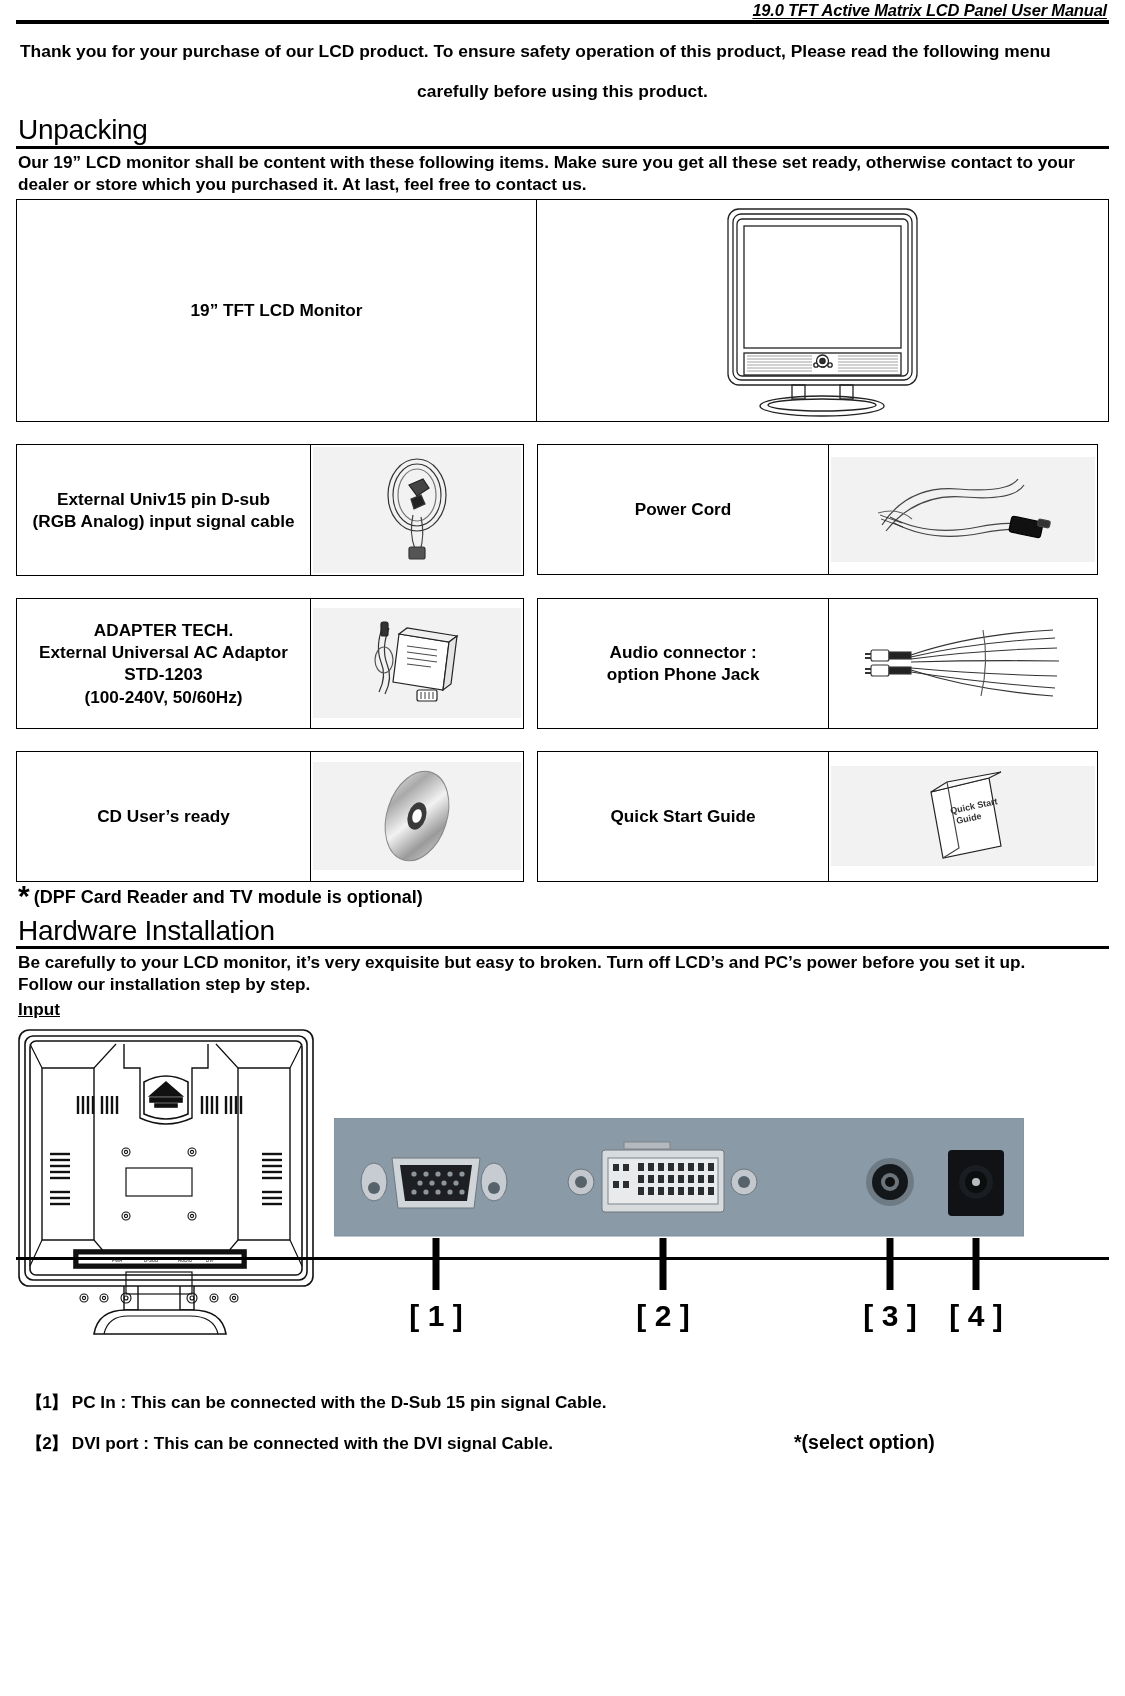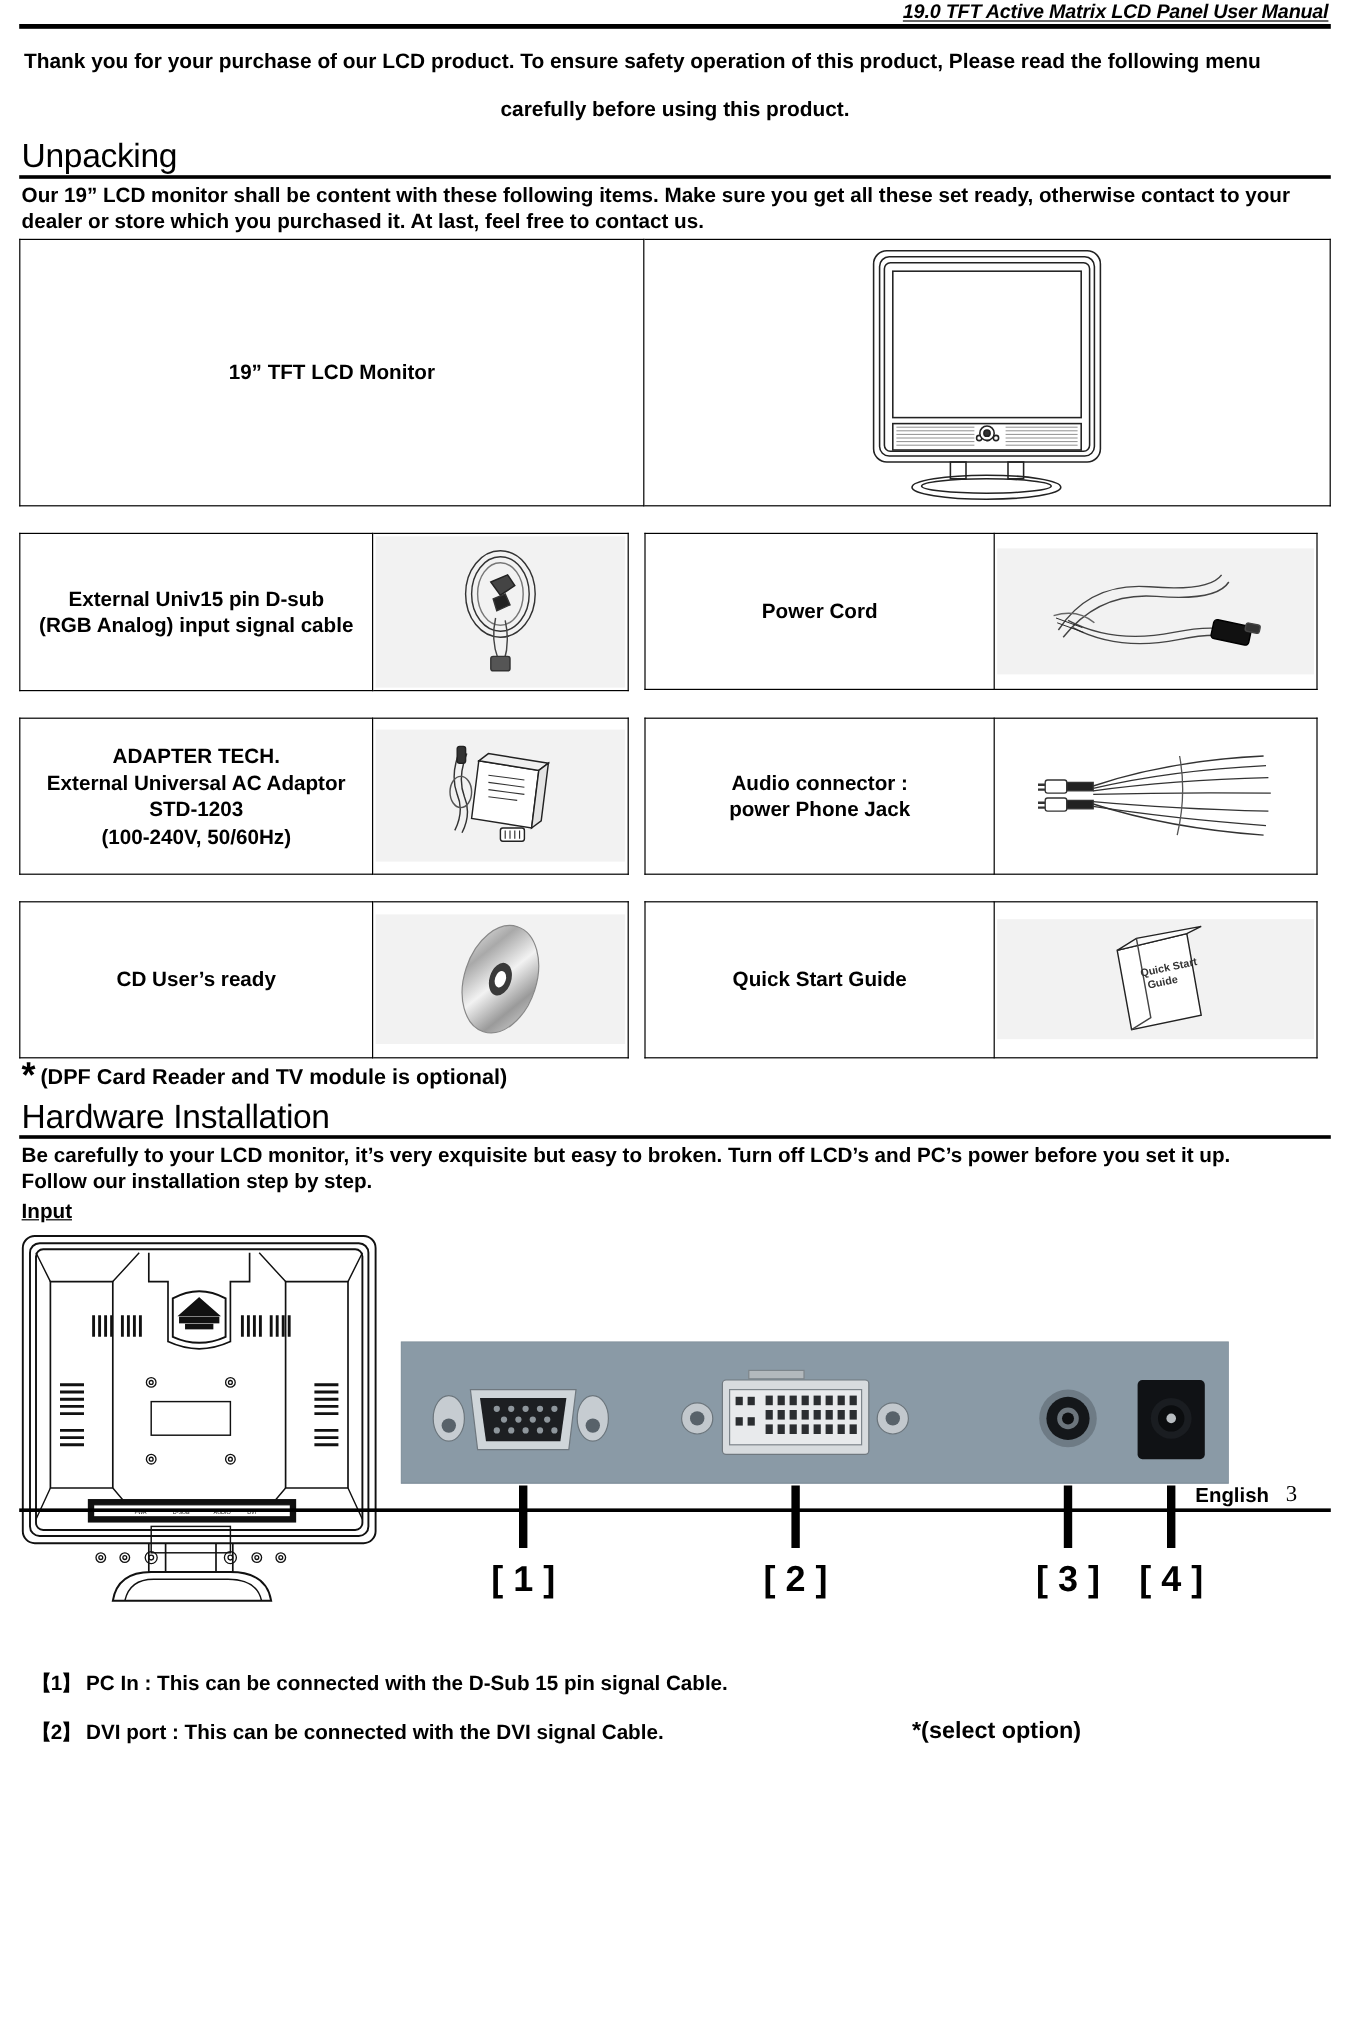--- a/index.html
+++ b/index.html
@@ -140,21 +140,21 @@
   .port-item {
     font-size: 17.2px;
     font-weight: bold;
     margin-bottom: 20px;
     position: relative;
     line-height: 1.2;
   }
   .port-item .bk { letter-spacing: -1px; }
   .select-option {
     position: absolute;
-    left: 734px; top: -2px;
+    left: 768px; top: -2px;
     font-size: 19.5px;
     font-weight: bold;
   }
 
   
   .footer {
     position: absolute;
     left: 16px; right: 16px; bottom: 8px;
   }
   .footer-inner {
@@ -326,21 +326,21 @@
           </td>
         </tr>
       </tbody>
         </table>
     </div>
     <div class="pair-col" style="width:561px">
       <table class="tbl tbl-pair">
         <tbody>
             <tr>
           <td class="label" style="width:52%;white-space:pre-line">Audio connector :
-power Phone Jack</td>
+option Phone Jack</td>
           <td class="pic" style="width:48%">
             <div class="img-wrap" style="width:100%;height:105px">
               <svg width="200" height="70" viewBox="0 0 200 70" fill="none" stroke="#333" stroke-width="1.1">
 
                 <rect x="8" y="22" width="18" height="11" rx="2"></rect>
                 <rect x="8" y="37" width="18" height="11" rx="2"></rect>
                 <line x1="2" y1="26" x2="8" y2="26" stroke-width="2"></line>
                 <line x1="2" y1="30" x2="8" y2="30" stroke-width="2"></line>
                 <line x1="2" y1="41" x2="8" y2="41" stroke-width="2"></line>
                 <line x1="2" y1="45" x2="8" y2="45" stroke-width="2"></line>
@@ -636,20 +636,16 @@
       <span>PC In : This can be connected with the D-Sub 15 pin signal Cable.</span>
     </div>
     <div class="port-item">
       <span class="bk">【2】</span>
       <span>DVI port : This can be connected with the DVI signal Cable.</span>
       <span class="select-option">*(select option)</span>
     </div>
   </div>
 
   <div class="footer">
-    <div class="footer-inner">
-      <span class="footer-lang">English</span>
-      <span class="footer-page">3</span>
-    </div>
     <div class="footer-rule"></div>
   </div>
 
 </div>
 
 </body></html>

